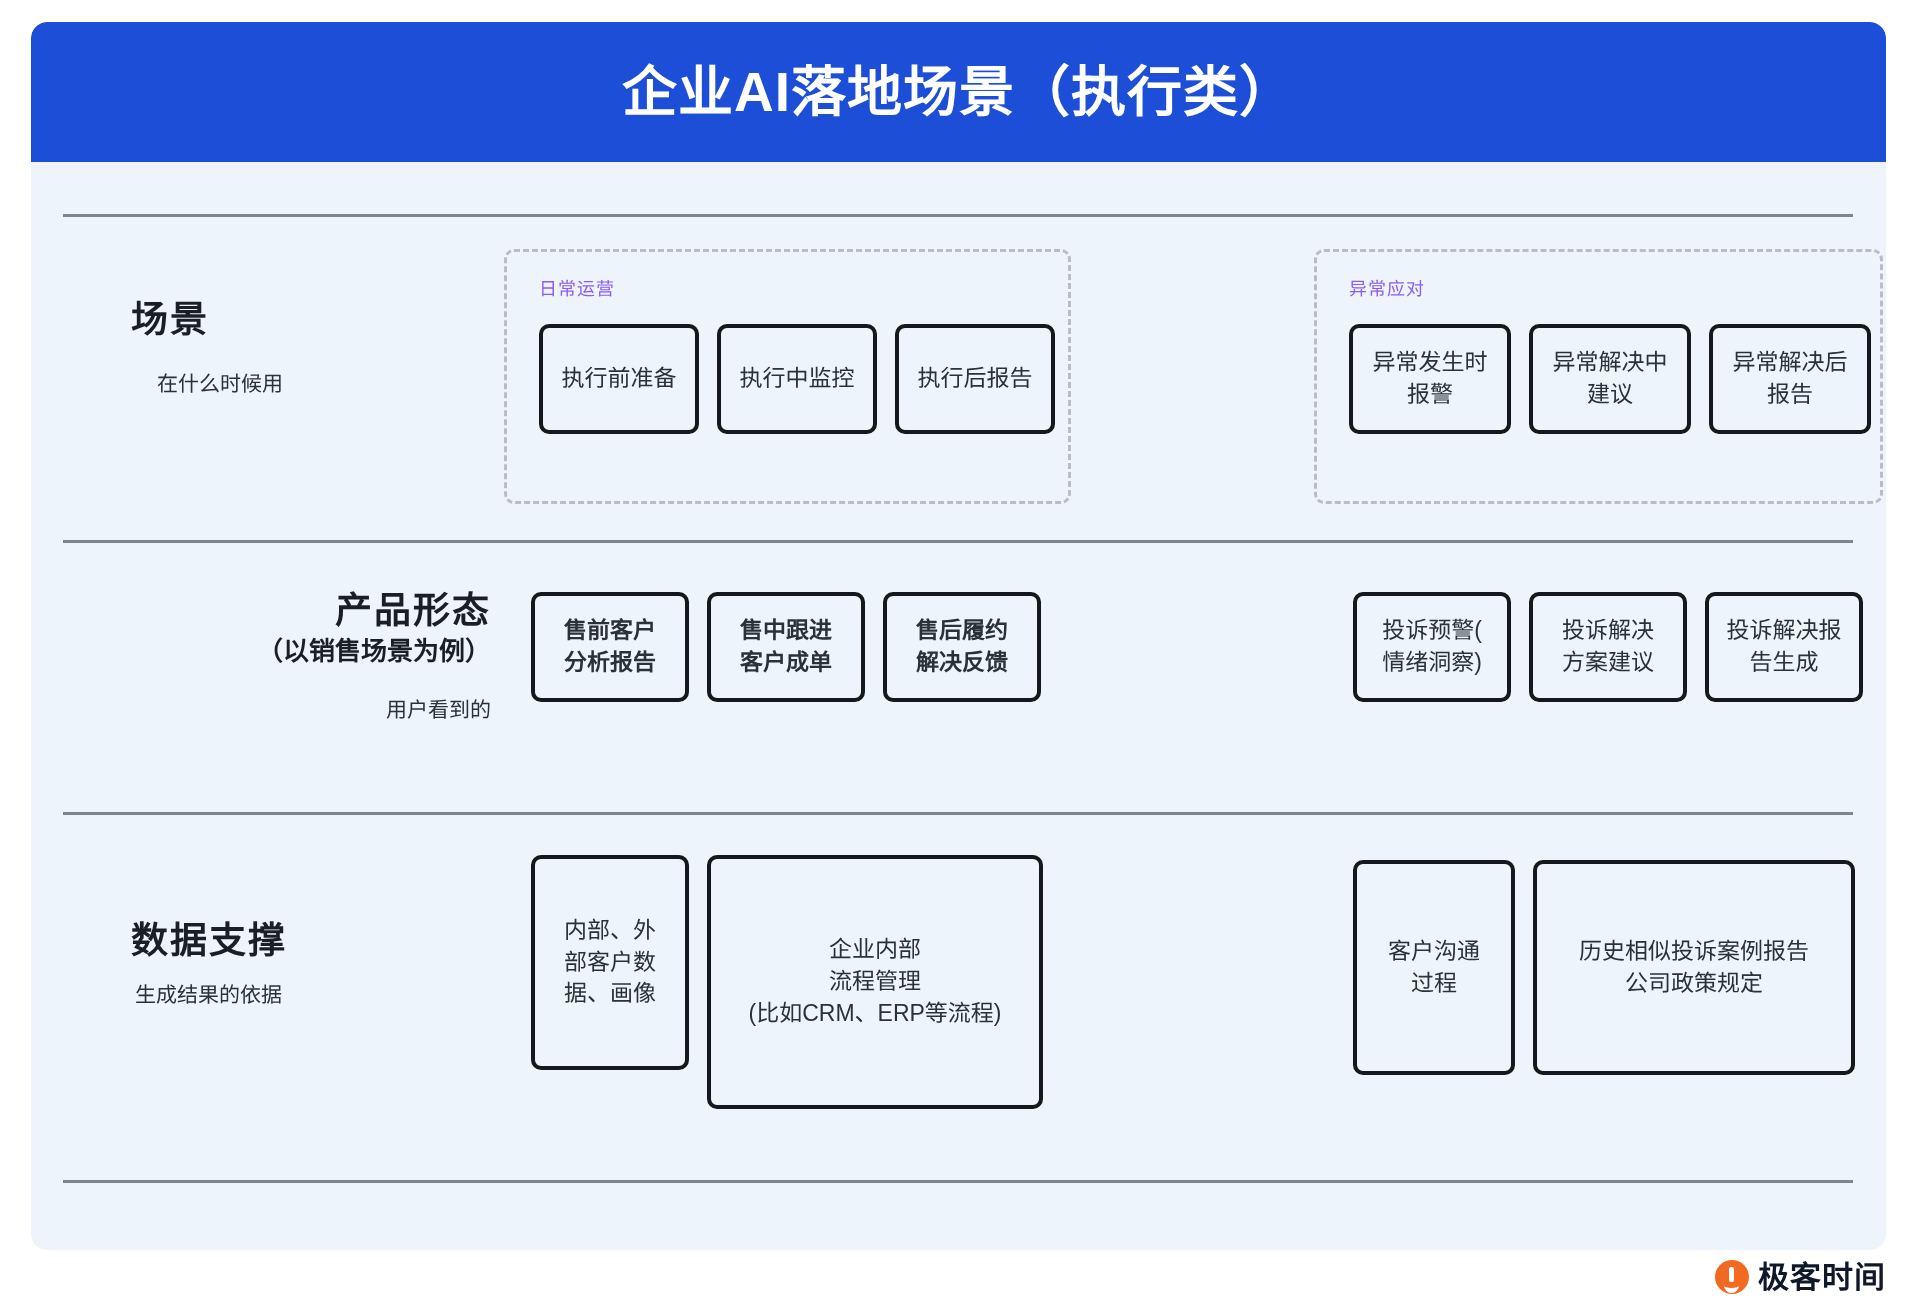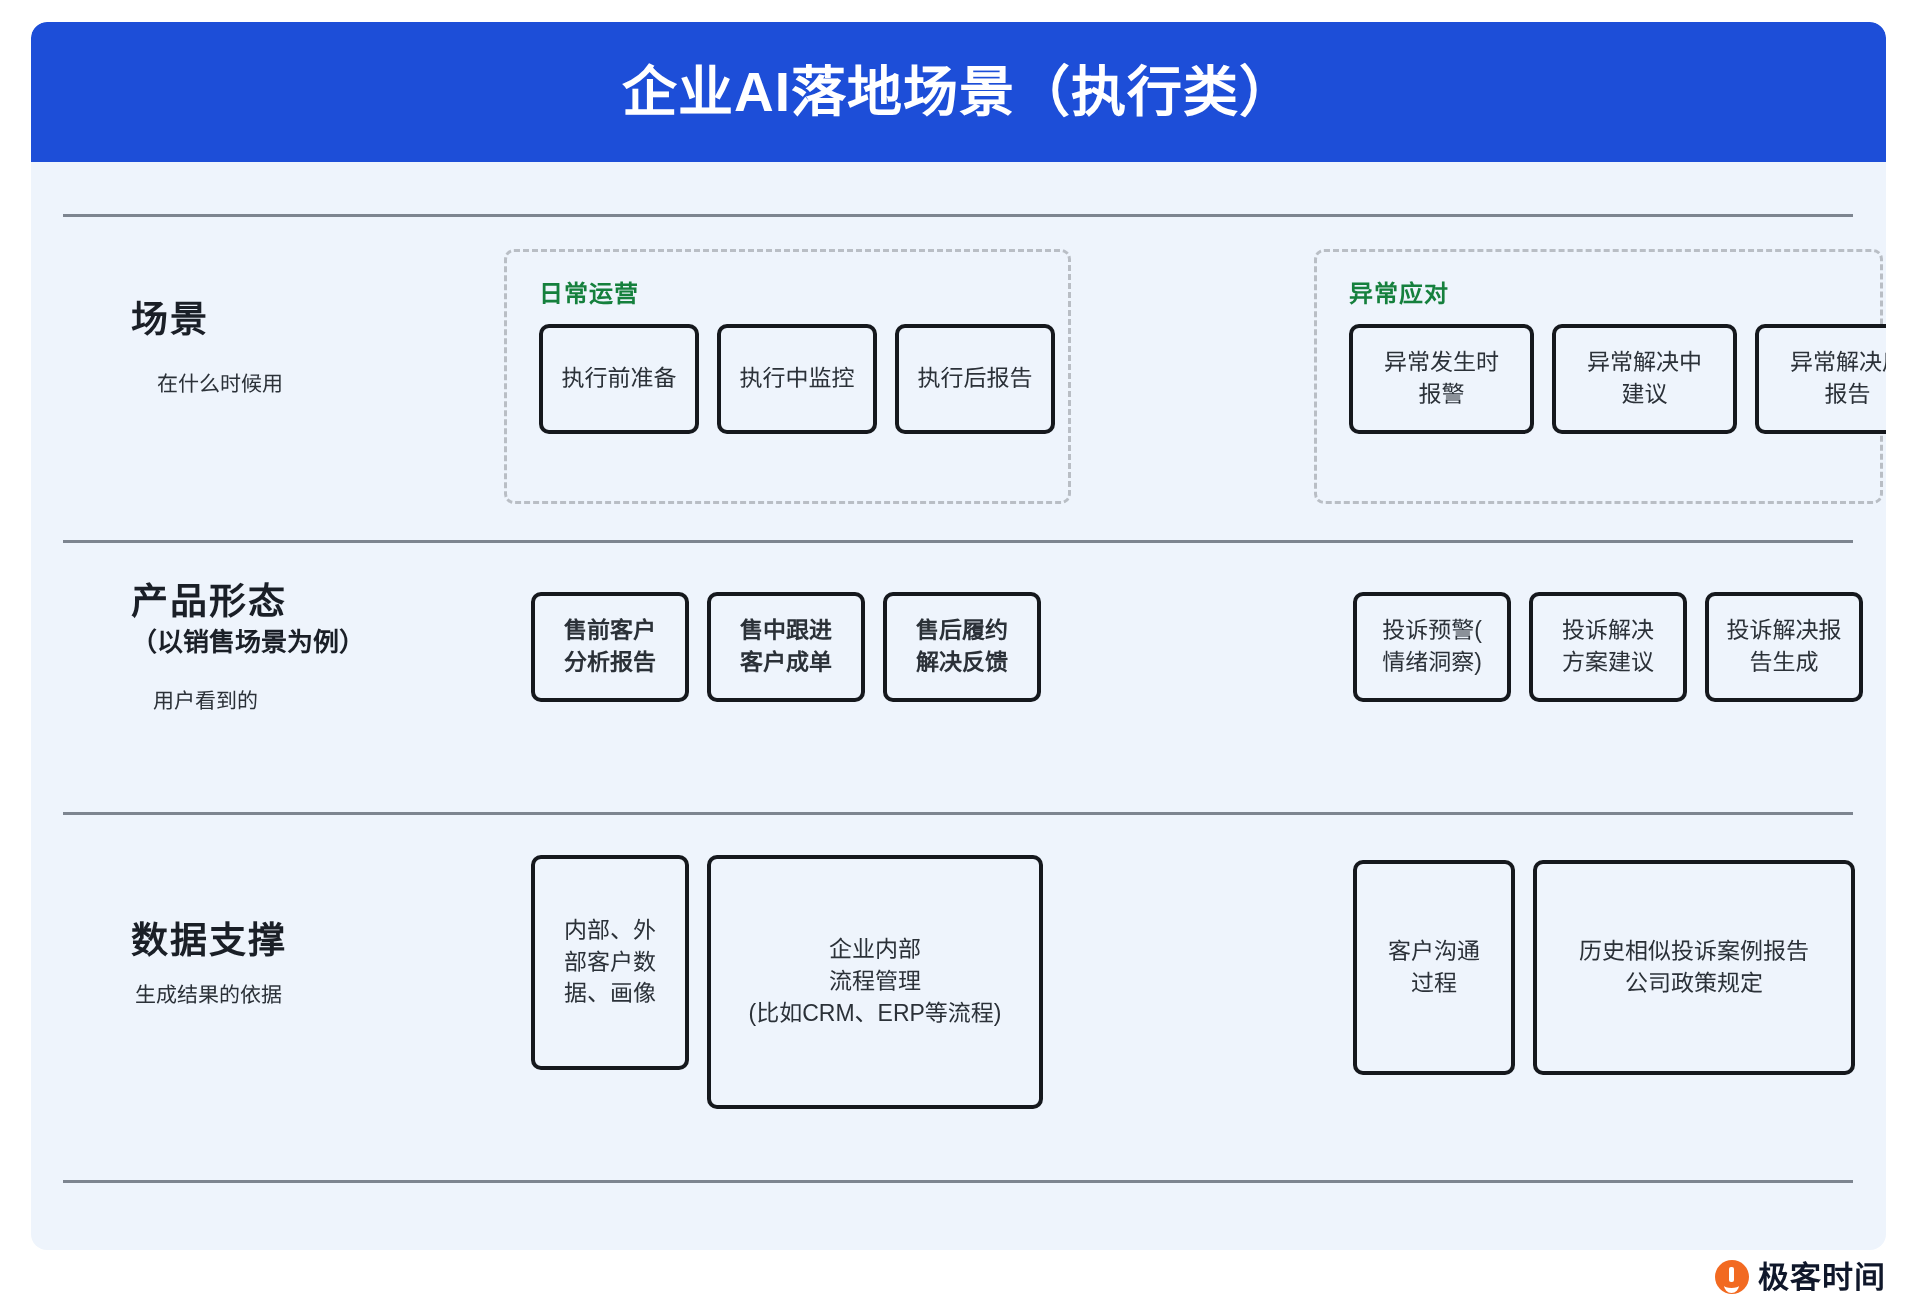--- a/index.html
+++ b/index.html
@@ -100,23 +100,23 @@
   .group-box {
     position: absolute;
     border: 3px dashed #b9bec5;
     border-radius: 10px;
     box-sizing: border-box;
   }
   .group-title {
     position: absolute;
     left: 32px;
     top: 22px;
-    font-size: 24px;
-    font-weight: bold;
-    color: #15803d;
+    font-size: 18px;
+    font-weight: normal;
+    color: #8b5cf6;
     letter-spacing: 1px;
     white-space: nowrap;
   }
   .group-items {
     position: absolute;
     left: 32px;
     top: 72px;
     display: flex;
     gap: 18px;
   }
@@ -131,21 +131,21 @@
     justify-content: center;
     text-align: center;
     color: #2b3138;
     font-size: 23px;
     line-height: 1.38;
     padding: 6px 8px;
   }
 
   
   .chip-sc { width: 160px; height: 110px; }
-  .chip-sc-r { width: 185px; height: 110px; }
+  .chip-sc-r { width: 162px; height: 110px; }
 
   
   .row-chips {
     position: absolute;
     display: flex;
     gap: 18px;
   }
   .chip-pd { width: 158px; height: 110px; }
 
   
@@ -242,21 +242,21 @@
           </div>
           <div class="chip chip-sc-r">
             <span><span>异常解决后</span><br><span>报告</span></span>
           </div>
         </div>
       </div>
     </div>
 
     <div class="row" style="top:378px;height:272px;">
 
-      <div class="row-label" style="top:41px;">
+      <div class="row-label" style="top:50px;text-align:right;">
         <div class="big">产品形态</div>
         <div class="big-sub">（以销售场景为例）</div>
         <div class="small" style="margin-top:28px;margin-left:22px;">用户看到的</div>
       </div>
 
       <div class="row-chips" style="left:500px;top:52px;font-weight:bold;">
         <div class="chip chip-pd">
           <span><span>售前客户</span><br><span>分析报告</span></span>
         </div>
         <div class="chip chip-pd">

